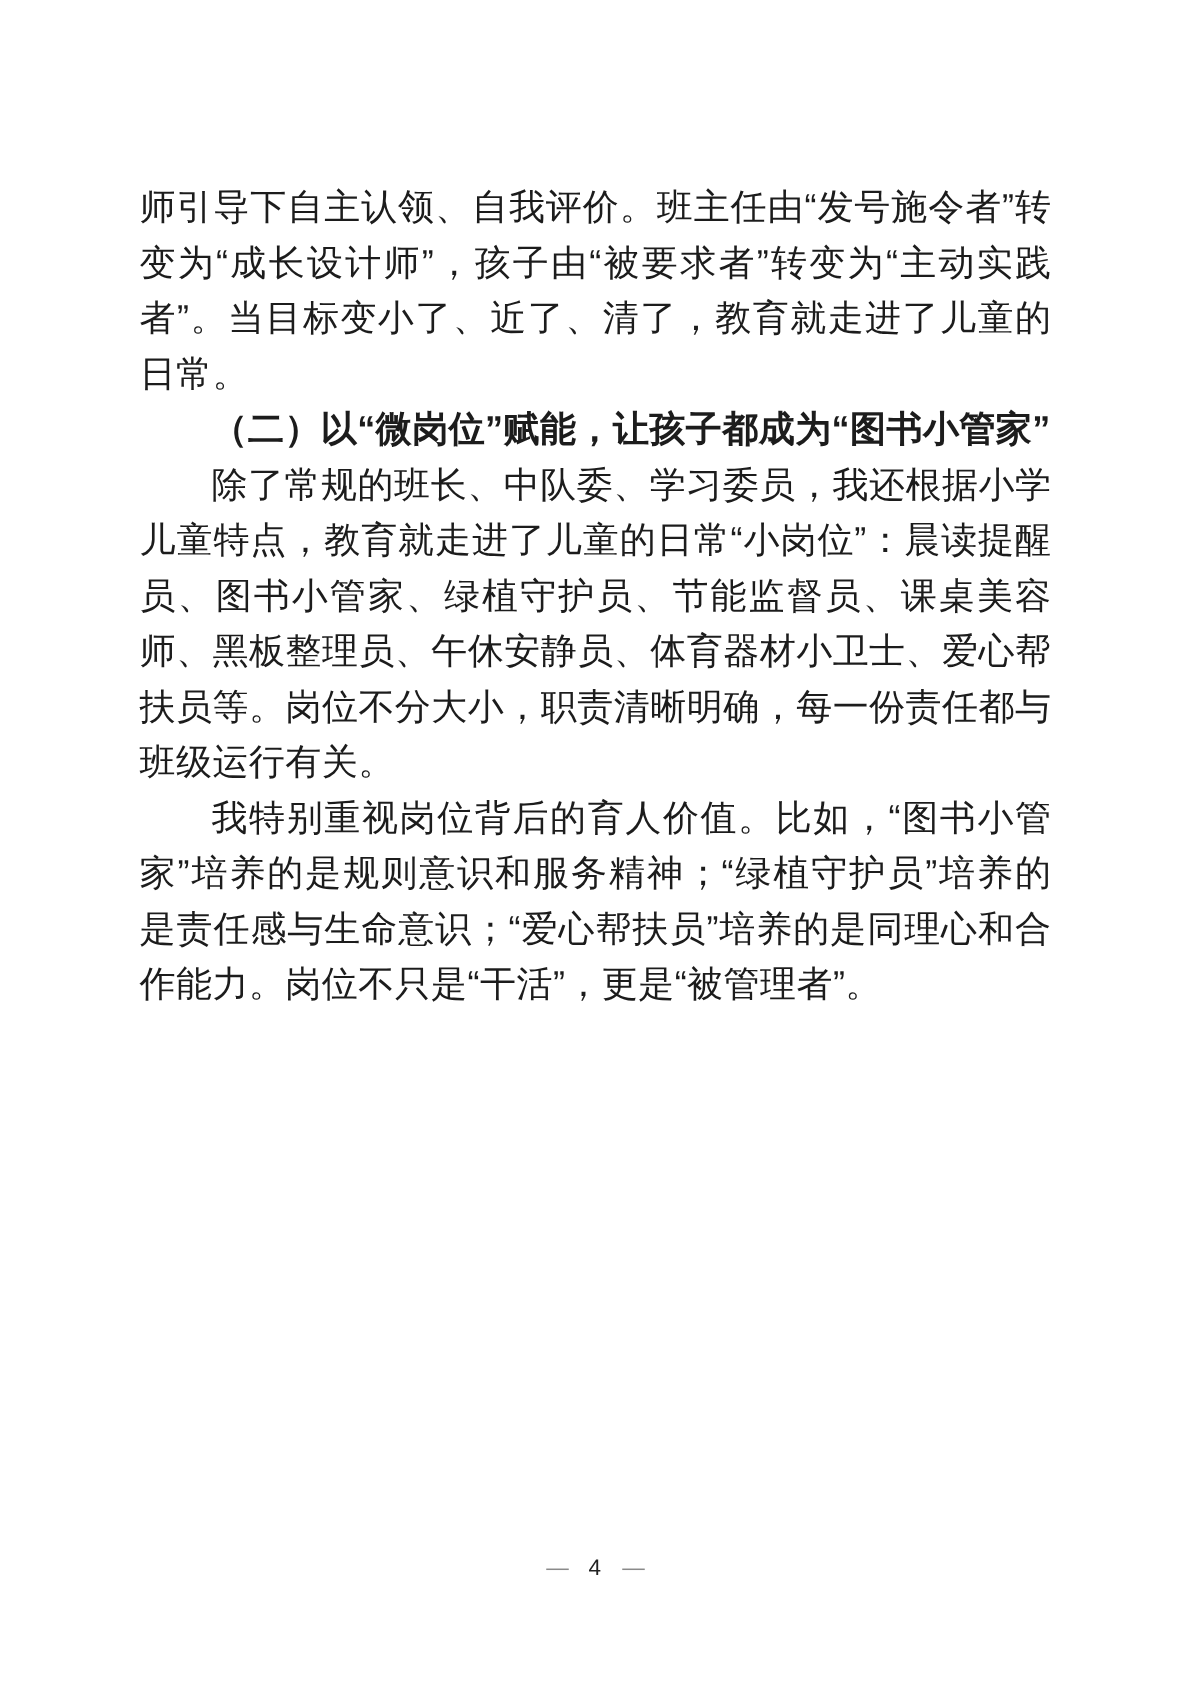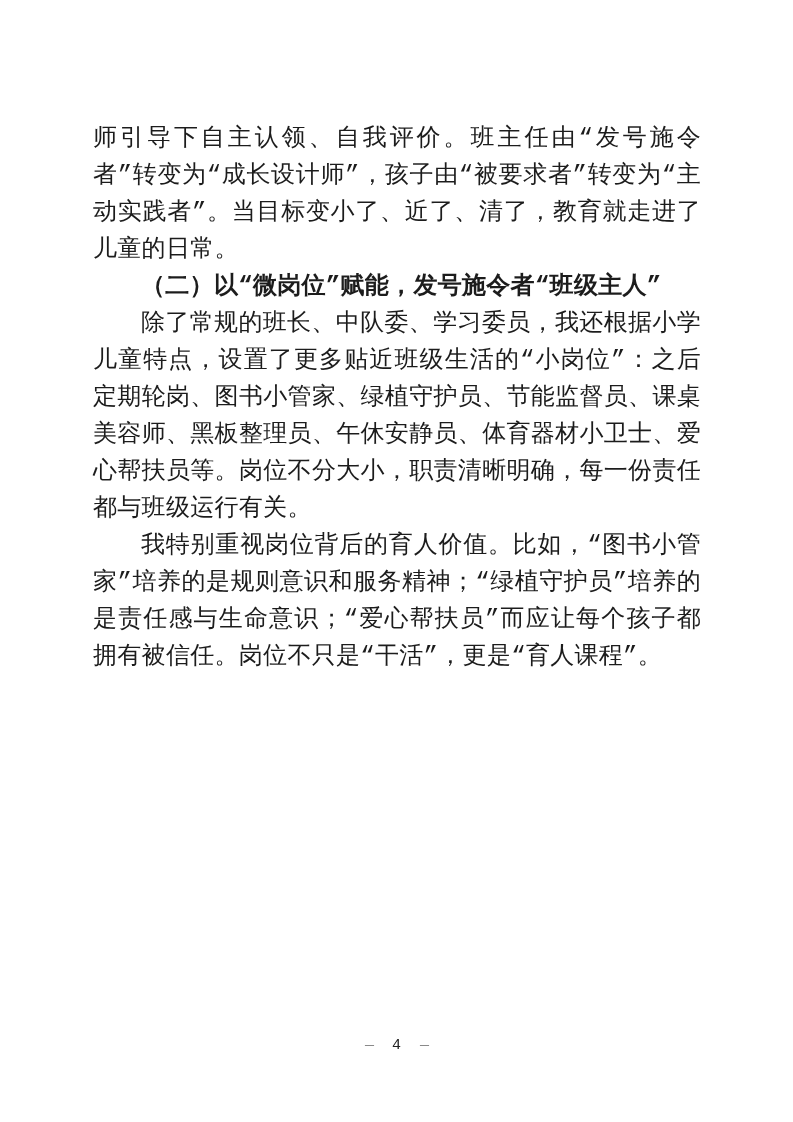--- a/index.html
+++ b/index.html
@@ -6,21 +6,21 @@
     margin: 0;
     padding: 0;
     background: #ffffff;
   }
   .page {
     position: relative;
     width: 793px;
     height: 1122px;
     background: #ffffff;
     overflow: hidden;
-    font-family: Liberation Mono, monospace;
+    font-family: Liberation Sans, sans-serif;
     color: #1c1c1c;
   }
   .content {
     position: absolute;
     left: 93px;
     top: 120px;
     width: 608px;
   }
   .content p {
     margin: 0;
@@ -60,23 +60,23 @@
     margin: 0 10px;
     color: #222222;
   }
 </style>
 </head>
 <body>
 
 <div class="page">
   <div class="content">
     <p class="para-continuation">师引导下自主认领、自我评价。班主任由“发号施令者”转变为“成长设计师”，孩子由“被要求者”转变为“主动实践者”。当目标变小了、近了、清了，教育就走进了儿童的日常。</p>
-    <p class="heading">（二）以“微岗位”赋能，发号施令者“班级主人”</p>
-    <p class="para">除了常规的班长、中队委、学习委员，我还根据小学儿童特点，设置了更多贴近班级生活的“小岗位”：之后定期轮岗、图书小管家、绿植守护员、节能监督员、课桌美容师、黑板整理员、午休安静员、体育器材小卫士、爱心帮扶员等。岗位不分大小，职责清晰明确，每一份责任都与班级运行有关。</p>
-    <p class="para">我特别重视岗位背后的育人价值。比如，“图书小管家”培养的是规则意识和服务精神；“绿植守护员”培养的是责任感与生命意识；“爱心帮扶员”而应让每个孩子都拥有被信任。岗位不只是“干活”，更是“育人课程”。</p>
+    <p class="heading">（二）以“微岗位”赋能，让孩子都成为“图书小管家”</p>
+    <p class="para">除了常规的班长、中队委、学习委员，我还根据小学儿童特点，教育就走进了儿童的日常“小岗位”：晨读提醒员、图书小管家、绿植守护员、节能监督员、课桌美容师、黑板整理员、午休安静员、体育器材小卫士、爱心帮扶员等。岗位不分大小，职责清晰明确，每一份责任都与班级运行有关。</p>
+    <p class="para">我特别重视岗位背后的育人价值。比如，“图书小管家”培养的是规则意识和服务精神；“绿植守护员”培养的是责任感与生命意识；“爱心帮扶员”培养的是同理心和合作能力。岗位不只是“干活”，更是“被管理者”。</p>
   </div>
 
   <div class="footer">
     <span class="dash">—</span>
     <span class="num">4</span>
     <span class="dash">—</span>
   </div>
 </div>
 
 </body></html>

